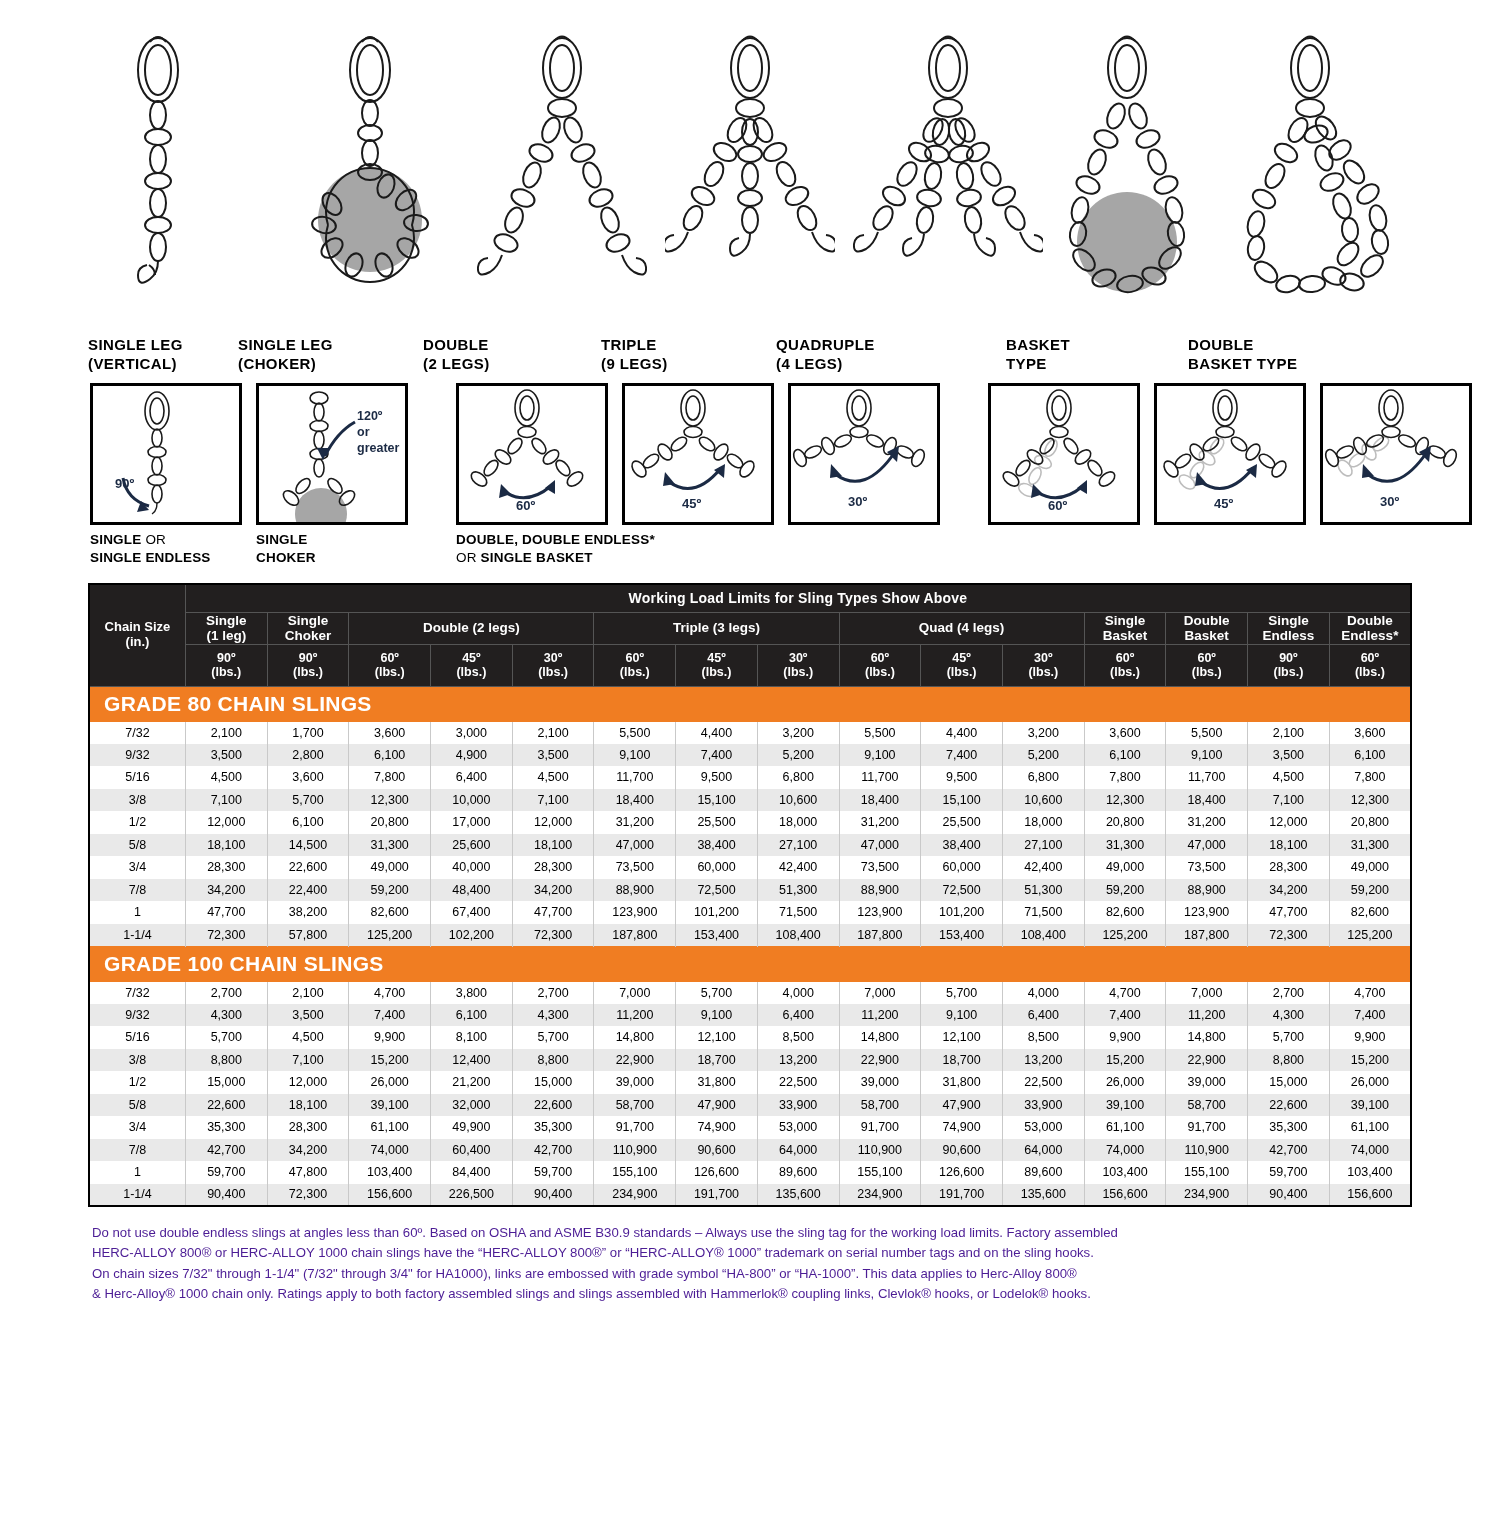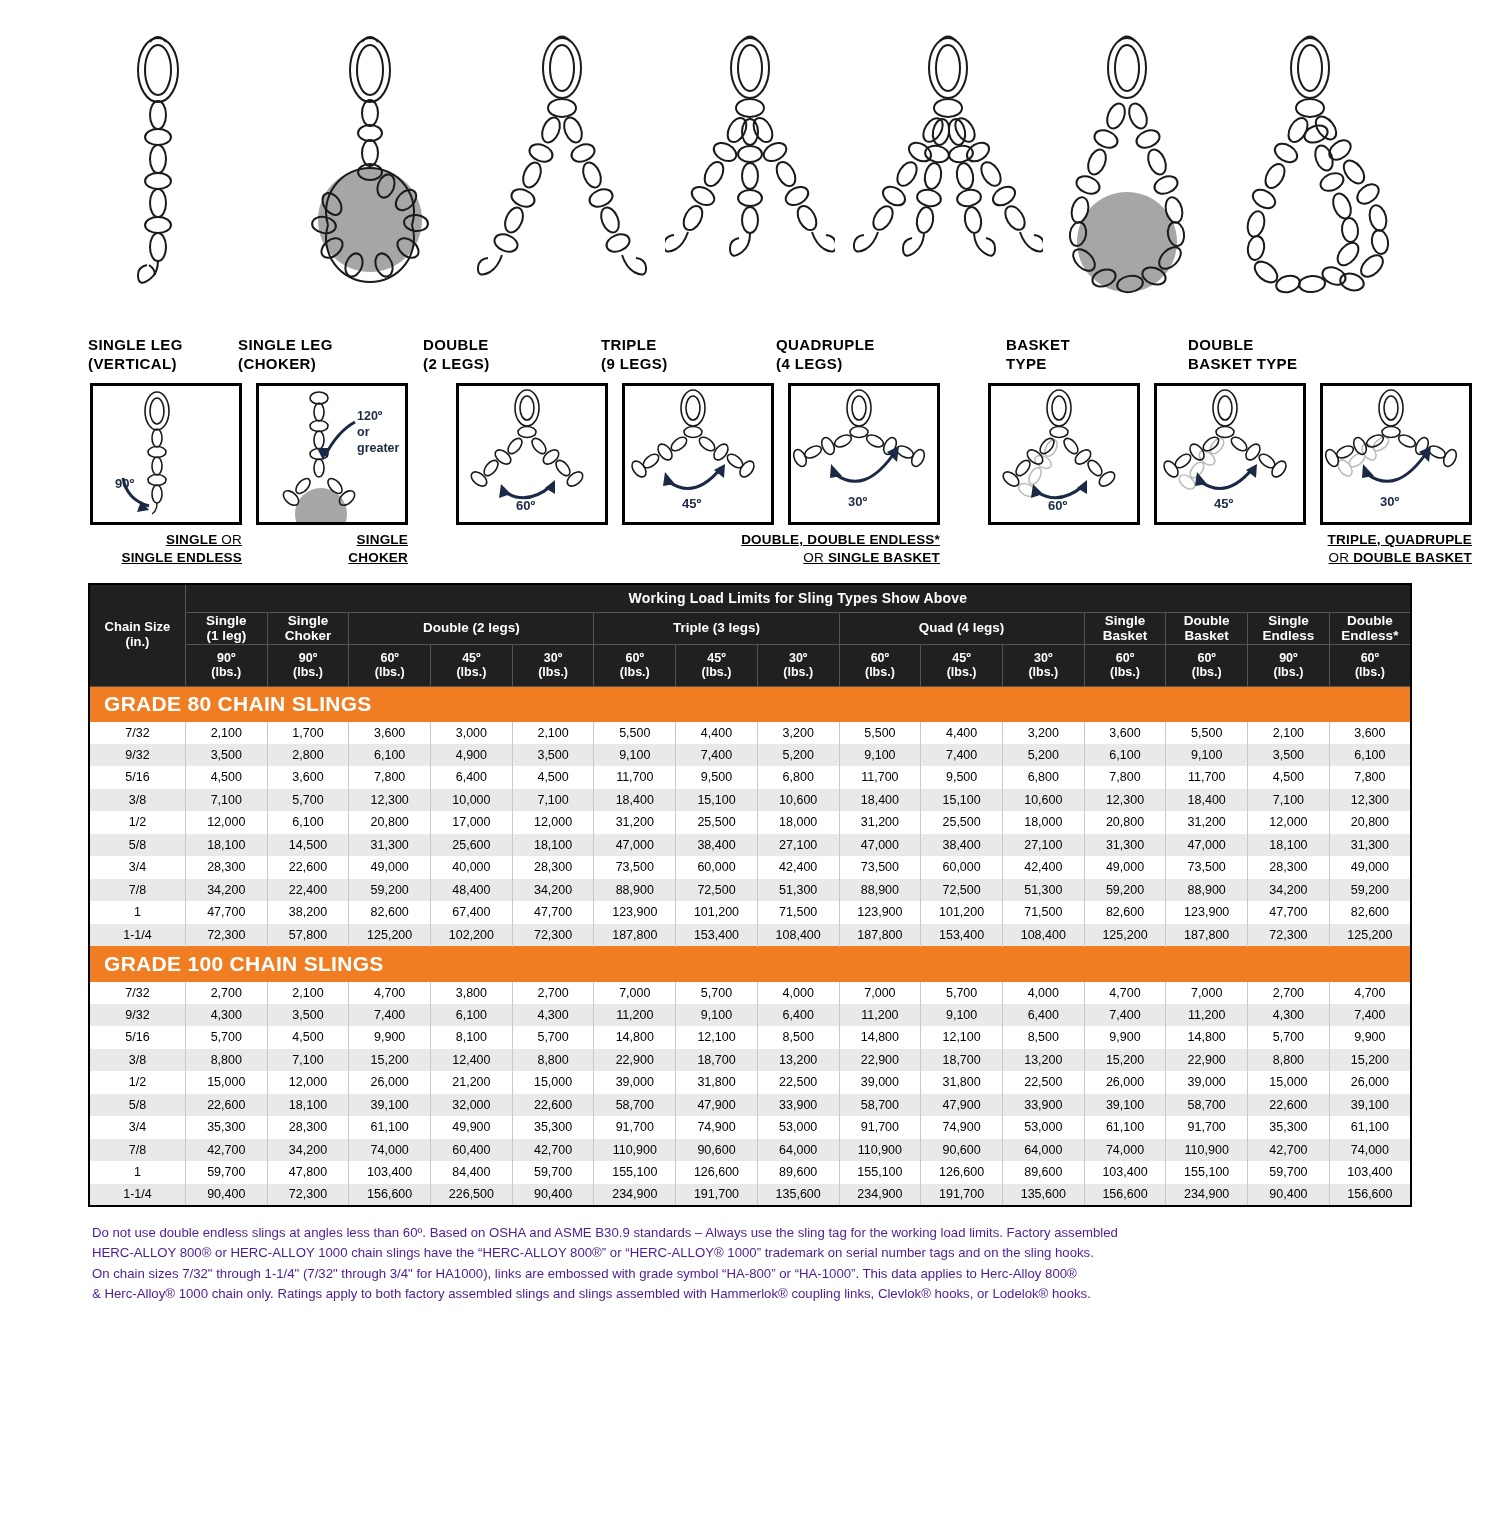--- a/index.html
+++ b/index.html
@@ -73,21 +73,21 @@
   .gap-lg { width: 48px; }
 
   .angle-captions {
     display:flex;
     padding-left: 90px;
     margin-top: 6px;
     font-size: 13.5px;
     font-weight: bold;
     letter-spacing: .2px;
   }
-  .cap { text-align: right; line-height: 1.3; text-decoration: underline; }
+  .cap { text-align: left; line-height: 1.3; }
   .cap .light { font-weight: normal; }
 
   
   .table-wrap { padding: 10px 88px 0 88px; }
   table.wll {
     border-collapse: collapse;
     width: 100%;
     table-layout: fixed;
     font-size: 12.5px;
   }
@@ -611,24 +611,20 @@
     <div class="cap" style="width:152px">
       <div>SINGLE</div>
       <div>CHOKER</div>
     </div>
     <div style="width:48px"></div>
     <div class="cap" style="width:484px">
       <div>DOUBLE, DOUBLE ENDLESS*</div>
       <div><span class="light">OR </span><span>SINGLE BASKET</span></div>
     </div>
     <div style="width:48px"></div>
-    <div class="cap" style="width:484px">
-      <div>TRIPLE, QUADRUPLE</div>
-      <div><span class="light">OR </span><span>DOUBLE BASKET</span></div>
-    </div>
   </div>
 </div>
 
 <div class="table-wrap">
   <table class="wll outer-box">
     <colgroup>
       <col style="width:7.2%">
       <col style="width:6.1%">
         <col style="width:6.1%">
       <col style="width:6.1%">

